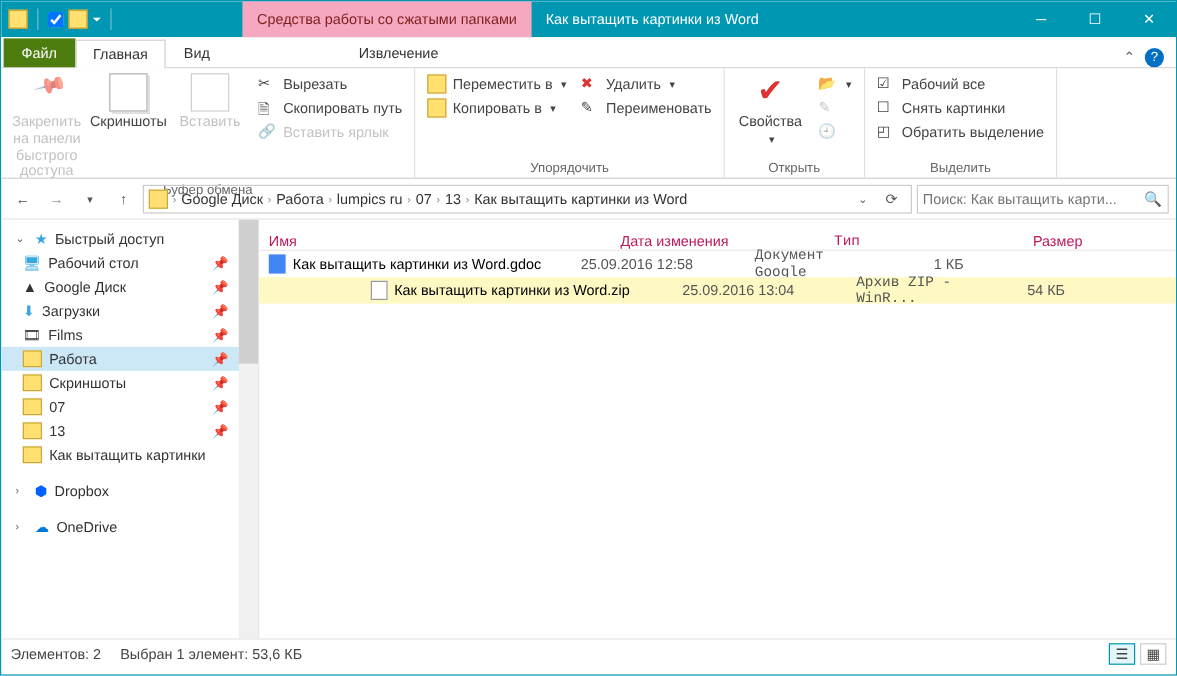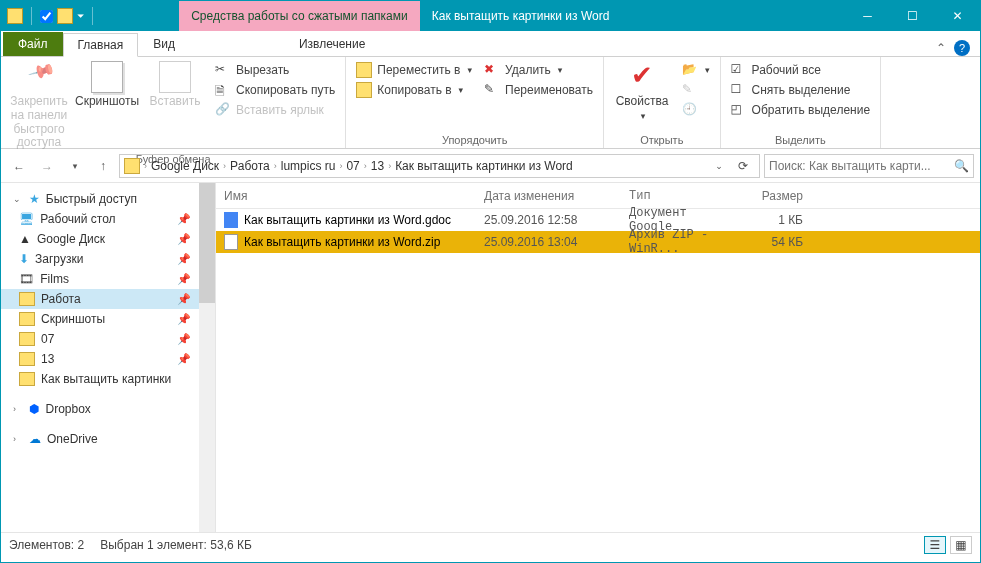--- a/index.html
+++ b/index.html
@@ -2,21 +2,21 @@
 <html><head>
 <meta charset="utf-8">
 <style>
 * { margin:0; padding:0; box-sizing:border-box; font-family:"Segoe UI",Tahoma,sans-serif; font-size:12px; }
 body { background:#fff; width:981px; height:563px; overflow:hidden; border:1px solid #0097b2; }
 .titlebar { height:30px; background:#0097b2; display:flex; align-items:center; color:#fff; }
 .qat { display:flex; align-items:center; padding:0 6px; gap:4px; }
 .qat-icon { width:16px; height:16px; background:#ffe070; border:1px solid #b89a2a; }
 .qat-sep { width:1px; height:18px; background:rgba(255,255,255,.4); margin:0 4px; }
 .qat-chk { display:flex; align-items:center; }
-.context-tab { background:#f5a8c0; color:#14532d; height:30px; line-height:30px; padding:0 12px; margin-left:76px; }
+.context-tab { background:#f5a8c0; color:#7f1d1d; height:30px; line-height:30px; padding:0 12px; margin-left:99px; }
 .title-text { flex:1; padding-left:12px; }
 .win-btns { display:flex; }
 .win-btn { width:45px; height:30px; display:flex; align-items:center; justify-content:center; color:#fff; }
 .tabs { height:26px; display:flex; align-items:flex-end; border-bottom:1px solid #d0d0d0; background:#fff; }
 .tab { padding:4px 14px; color:#333; border:1px solid transparent; }
 .tab.file { background:#4d7c0f; color:#fff; margin-left:2px; }
 .tab.active { border:1px solid #d0d0d0; border-bottom-color:#fff; background:#fff; margin-bottom:-1px; }
 .tab.context { margin-left:94px; }
 .tabs-right { margin-left:auto; display:flex; align-items:center; gap:8px; padding-right:10px; color:#666; }
 .help-circle { width:16px; height:16px; border-radius:50%; background:#006fc4; color:#fff; text-align:center; line-height:16px; font-size:11px; }
@@ -44,25 +44,25 @@
 .tree .sb { position:absolute; right:0; top:0; bottom:0; width:16px; background:#f0f0f0; }
 .tree .thumb { position:absolute; right:0; top:0; width:16px; height:120px; background:#cfcfcf; }
 .tree-items { padding:6px 0; }
 .tree-item { display:flex; align-items:center; gap:6px; padding:3px 6px 3px 18px; color:#333; }
 .tree-item.l1 { padding-left:12px; }
 .tree-item.sel { background:#cce8f6; }
 .tree-item .pin { margin-left:auto; margin-right:18px; color:#aaa; font-size:11px; }
 .tree-item .tw { width:10px; color:#666; font-size:9px; }
 .star { color:#3aa6e0; }
 .list { flex:1; display:flex; flex-direction:column; }
-.cols { height:26px; display:flex; align-items:center; border-bottom:1px solid #e8e8e8; color:#737373; }
+.cols { height:26px; display:flex; align-items:flex-end; border-bottom:1px solid #e8e8e8; color:#be185d;gap:33px; }
 .cols div { padding:0 8px; border-right:0px solid #eee; }
 .c-name{width:260px;} .c-date{width:145px;} .c-type{width:120px;font-family:Liberation Mono, monospace;} .c-size{width:70px;text-align:right;}
 .row { display:flex; align-items:center; height:22px; }
-.row.sel { background:#eab308; }
+.row.sel { background:#fef9c3;justify-content:center; }
 .row .c-name{display:flex;align-items:center;gap:6px;padding-left:8px;}
 .row .c-date,.row .c-type{padding:0 8px;color:#555;}
 .row .c-size{padding:0 8px;text-align:right;color:#555;}
 .status { height:24px; border-top:1px solid #e5e5e5; display:flex; align-items:center; padding:0 8px; gap:16px; color:#444; }
 .status .views { margin-left:auto; display:flex; gap:4px; }
 .vbtn { width:22px; height:18px; border:1px solid #ccc; display:flex; align-items:center; justify-content:center; }
 .vbtn.active { border-color:#0097b2; background:#e5f6fb; }
 .ico-folder{background:#ffe070;border:1px solid #caa83e;}
 .ico-pin{color:#999;font-size:18px;transform:rotate(30deg);}
 .ico-copy{background:#fff;border:1px solid #b0b0b0;box-shadow:2px 2px 0 #e0e0e0;}
@@ -192,21 +192,21 @@
 
   <div class="rgroup">
     <div class="rgroup-body">
       <div class="small-col">
         <div class="small-btn">
             <span class="ico">☑</span>
             <span>Рабочий все</span>
           </div>
         <div class="small-btn">
             <span class="ico">☐</span>
-            <span>Снять выделение</span>
+            <span>Снять картинки</span>
           </div>
         <div class="small-btn">
             <span class="ico">◰</span>
             <span>Обратить выделение</span>
           </div>
       </div>
     </div>
     <div class="rgroup-label">Выделить</div>
   </div>
 </div>

